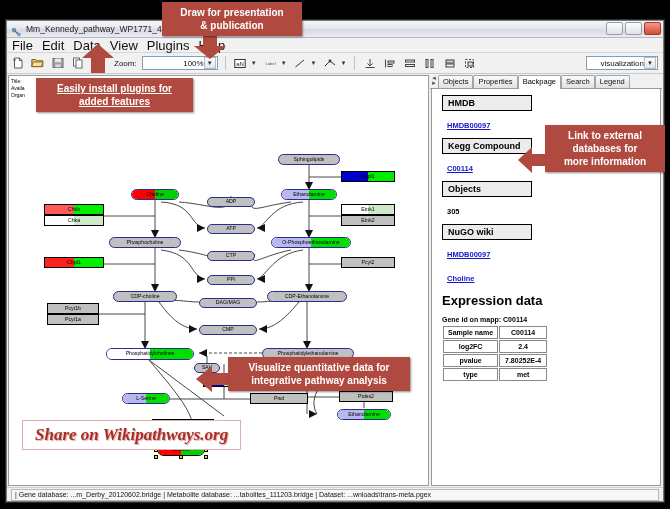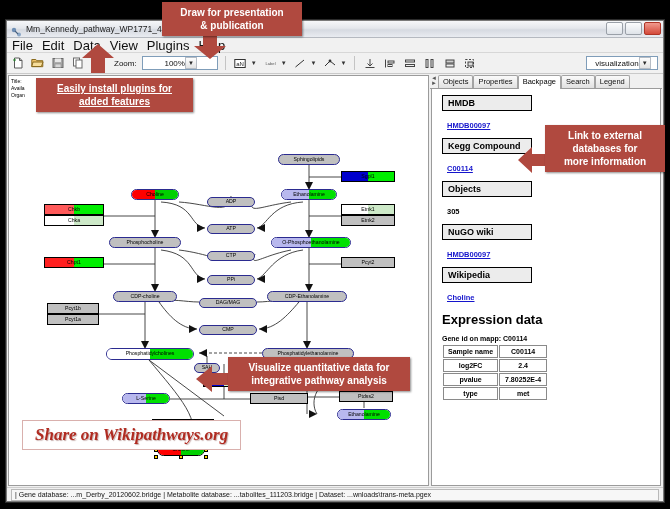--- a/index.html
+++ b/index.html
@@ -53,21 +53,21 @@
   }
   .tb {
     width:15px;height:15px; display:flex; align-items:center; justify-content:center;
     font-size:10px; color:#4a4a4a;
   }
   .tb svg { display:block; }
   .sep { width:1px;height:14px;background:#c4c4c4; margin:0 2px; }
   .zoom-lbl { font-size:8px; color:#111; margin-left:4px; }
   .combo {
     height:14px; border:1px solid #7f9db9; background:#fff;
-    display:flex; align-items:center; justify-content:center;
+    display:flex; align-items:center; justify-content:flex-end;
     font-size:8px; color:#111; padding:0 1px 0 3px;
   }
   .combo .arw {
     width:12px;height:12px;display:flex;align-items:center;justify-content:center;
     background:linear-gradient(to bottom,#fdfdfd,#e3e3e3); border:1px solid #b6bcc4;
     font-size:6px; color:#2b2b2b;
   }
   #zoom-combo { width:76px; }
   #vis-combo { width:72px; margin-left:auto; margin-right:2px;}
   .tb-drop { font-size:6px; color:#333; margin-left:-2px; margin-right:1px;}
@@ -558,21 +558,20 @@
         </div>
         <div>
           <div class="dbhead">Objects</div>
           <span class="dbplain">305</span>
         </div>
         <div>
           <div class="dbhead">NuGO wiki</div>
           <a class="dblink" href="#">HMDB00097</a>
         </div>
         <div>
-          <div class="dbhead">Wikipedia</div>
           <a class="dblink" href="#">Choline</a>
         </div>
 
         <div class="exprhead">Expression data</div>
         <div class="geneid">Gene id on mapp: C00114</div>
         <table class="expr">
           <tbody>
               <tr>
             <td>Sample name</td>
             <td>C00114</td>

